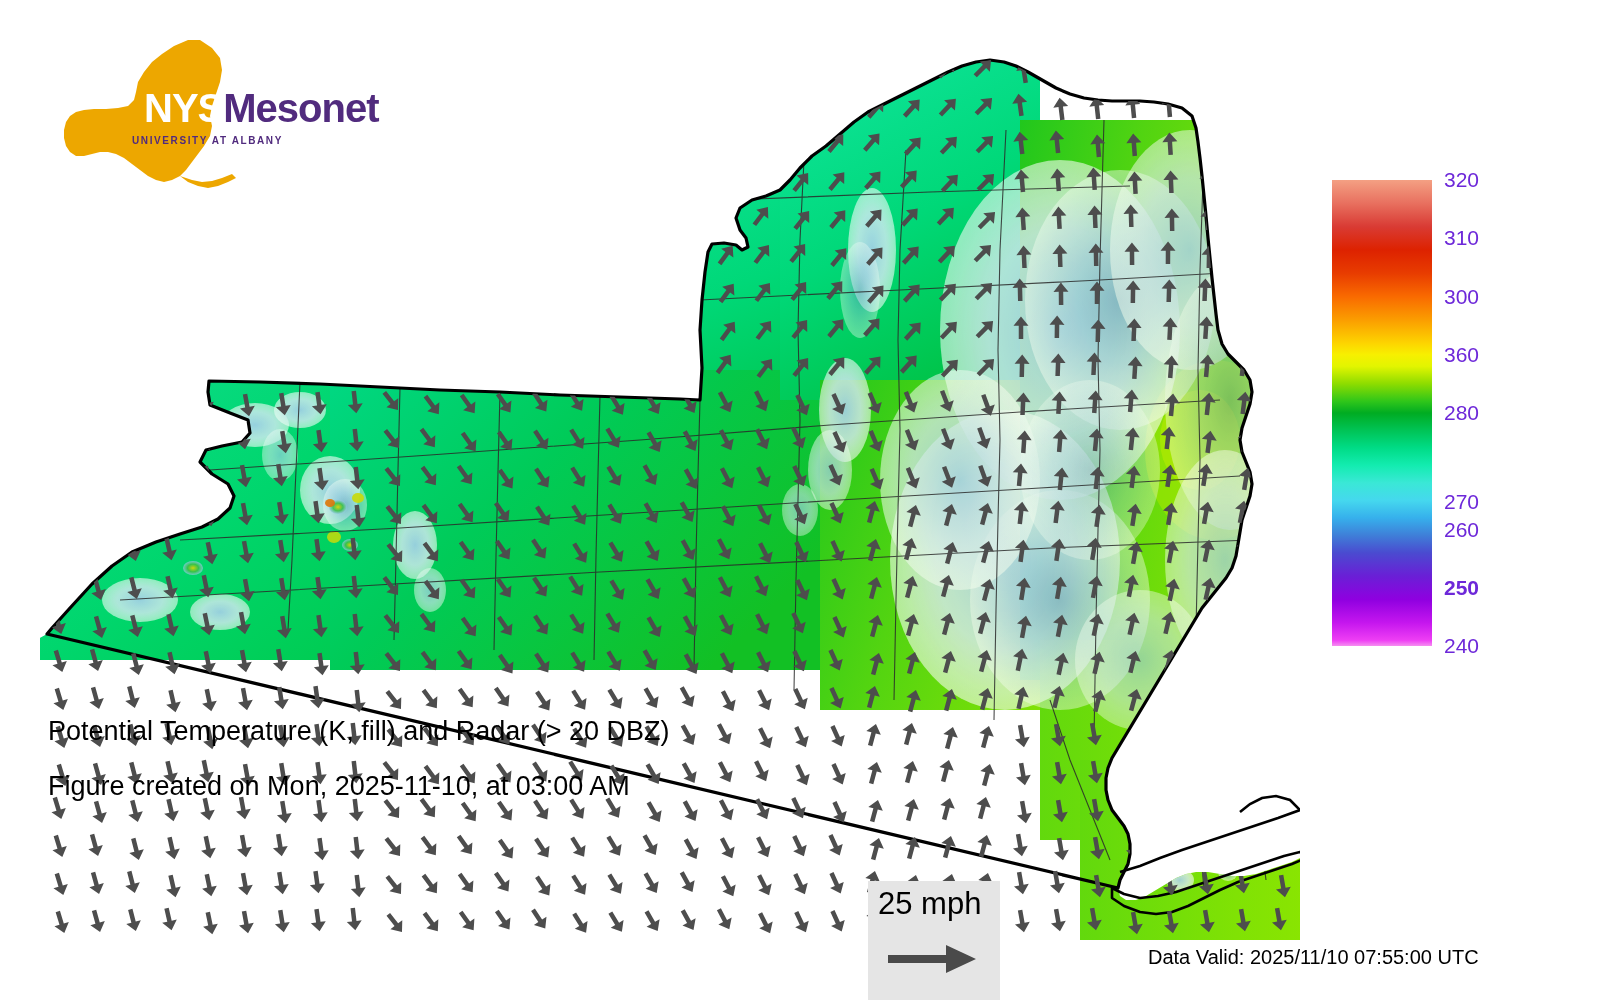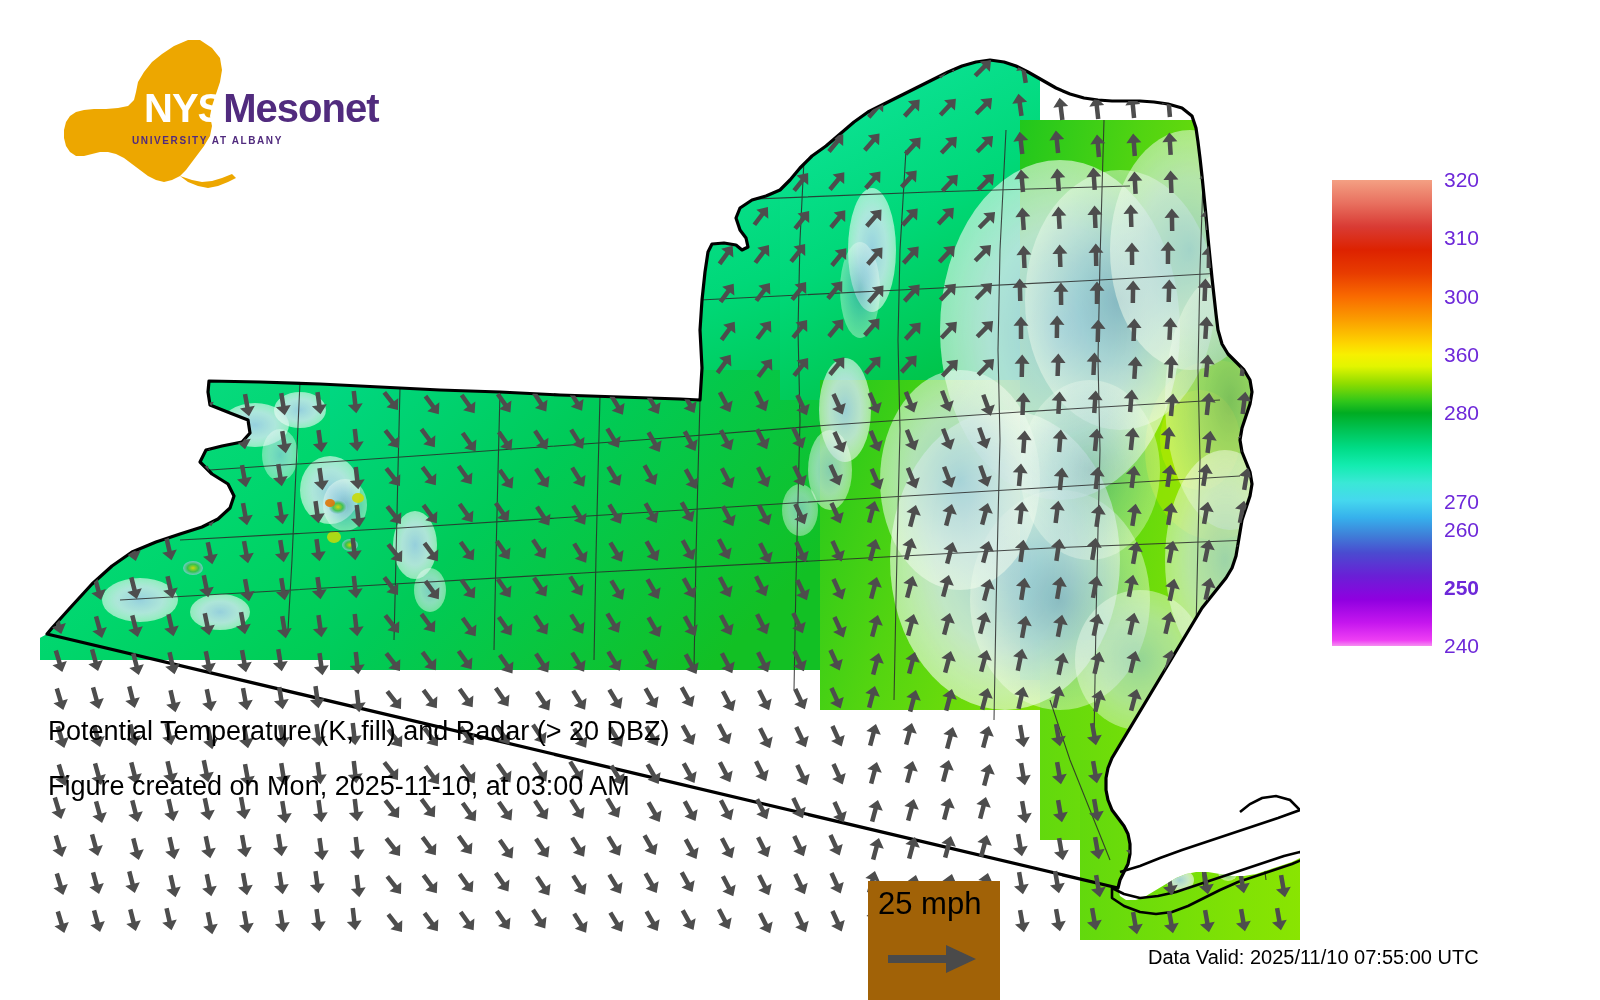--- a/index.html
+++ b/index.html
@@ -25,21 +25,21 @@
   #colorbar{position:absolute;left:0;top:0;width:100px;height:466px;}
   #cb-ticks{position:absolute;left:112px;top:0;width:110px;height:466px;}
   .cb-tick{position:absolute;font-size:21px;color:#6d28d9;line-height:28px;}
 
   
   #caption{position:absolute;left:48px;top:718px;width:820px;}
   .cap-line{font-size:27px;color:#000;line-height:27px;margin-bottom:28px;white-space:nowrap;}
 
   
   #wind-key{position:absolute;left:868px;top:881px;width:132px;height:119px;
-            background:#a16207;}
+            background:#e5e5e5;}
   #wind-key-label{position:absolute;left:10px;top:6px;font-size:31px;color:#000;
                   line-height:34px;white-space:nowrap;}
   #wind-key-arrow{position:absolute;left:16px;top:58px;}
 
   
   #data-valid{position:absolute;left:1148px;top:946px;font-size:20px;color:#000;white-space:nowrap;}
 </style>
 </head>
 <body>
 

